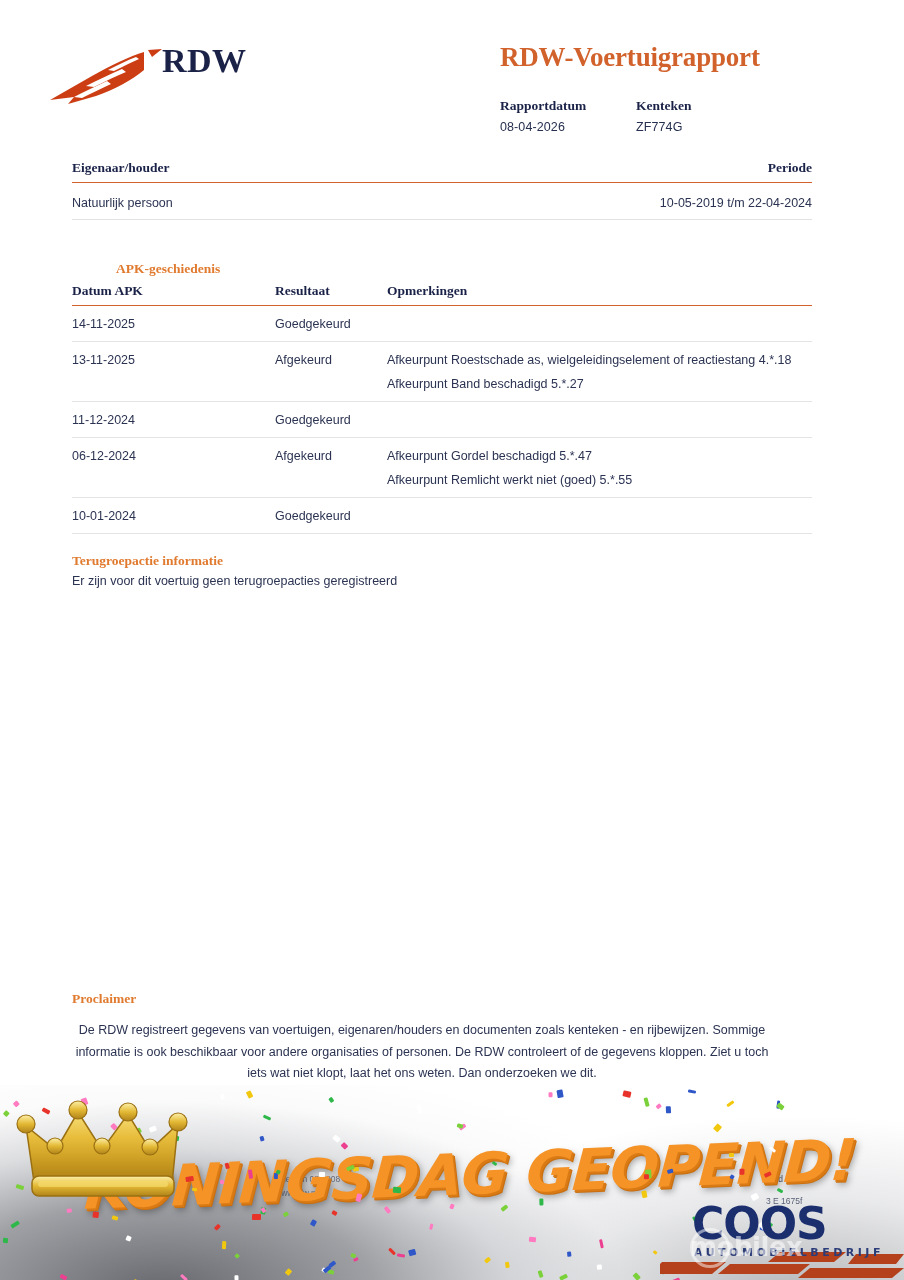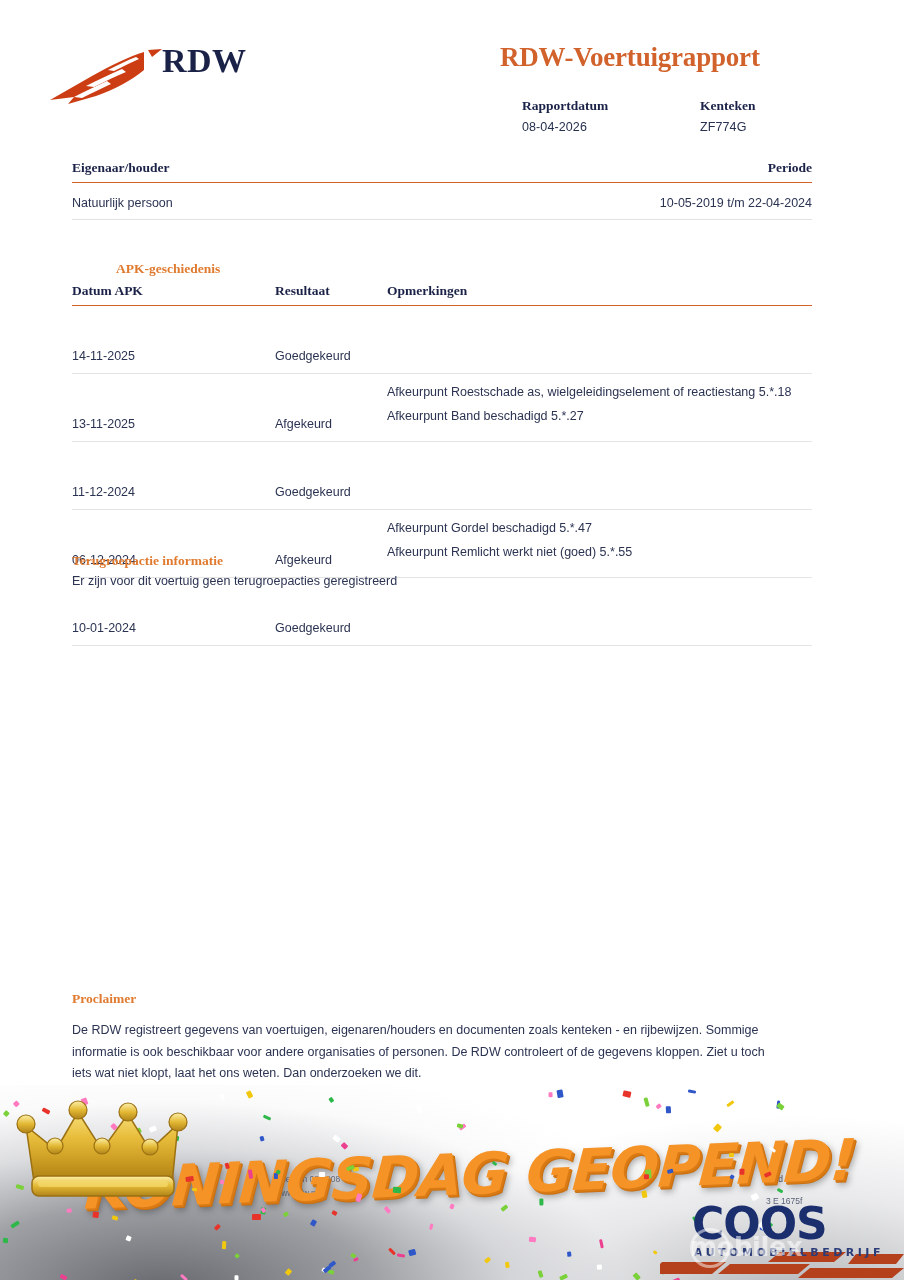--- a/index.html
+++ b/index.html
@@ -54,24 +54,23 @@
     position: absolute;
     left: 500px; top: 42px;
     font-family: "Liberation Serif", serif;
     font-size: 27px;
     font-weight: 700;
     color: #d2622c;
     letter-spacing: -0.2px;
   }
   .meta {
     position: absolute;
-    left: 522px; top: 98px;
+    left: 500px; top: 98px;
     width: 360px;
     display: flex;
-    gap: 42px;
   }
   .meta-col { width: 136px; }
   .meta-label {
     font-family: "Liberation Serif", serif;
     font-size: 13.5px;
     font-weight: 700;
     color: #1b2248;
     margin-bottom: 6px;
   }
   .meta-value {
@@ -148,41 +147,41 @@
     padding: 6px 0 5px 0;
     align-items: flex-start;
   }
   .apk-row .col-remarks p {
     margin: 0 0 0 0;
     line-height: 24px;
   }
   .apk-row .col-date,
   .apk-row .col-result {
     line-height: 24px;
-    margin-top: 32px;
   }
 
   
   .recall-title { left: 72px; top: 553px; }
   .recall-text {
     position: absolute;
     left: 72px; top: 574px;
     font-size: 12.5px;
     color: #2b3352;
   }
 
   
   .disc-title { left: 72px; top: 991px; }
   .disc-body {
     position: absolute;
     left: 72px; top: 1020px;
     width: 700px;
     font-size: 12.5px;
     line-height: 21.5px;
     color: #2b3352;
+    text-align: center;
   }
 
   
   .footer {
     position: absolute;
     left: 0; top: 1168px;
     width: 904px;
     height: 60px;
     font-size: 8.5px;
     color: #3a4straight;
@@ -344,21 +343,21 @@
     <div class="apk-row">
       <div class="col-date">14-11-2025</div>
       <div class="col-result">Goedgekeurd</div>
       <div class="col-remarks"></div>
     </div>
 
     <div class="apk-row">
       <div class="col-date">13-11-2025</div>
       <div class="col-result">Afgekeurd</div>
       <div class="col-remarks">
-          <p>Afkeurpunt Roestschade as, wielgeleidingselement of reactiestang 5.*.18</p>
+          <p>Afkeurpunt Roestschade as, wielgeleidingselement of reactiestang 4.*.18</p>
           <p>Afkeurpunt Band beschadigd 5.*.27</p>
         </div>
     </div>
 
     <div class="apk-row">
       <div class="col-date">11-12-2024</div>
       <div class="col-result">Goedgekeurd</div>
       <div class="col-remarks"></div>
     </div>
 

